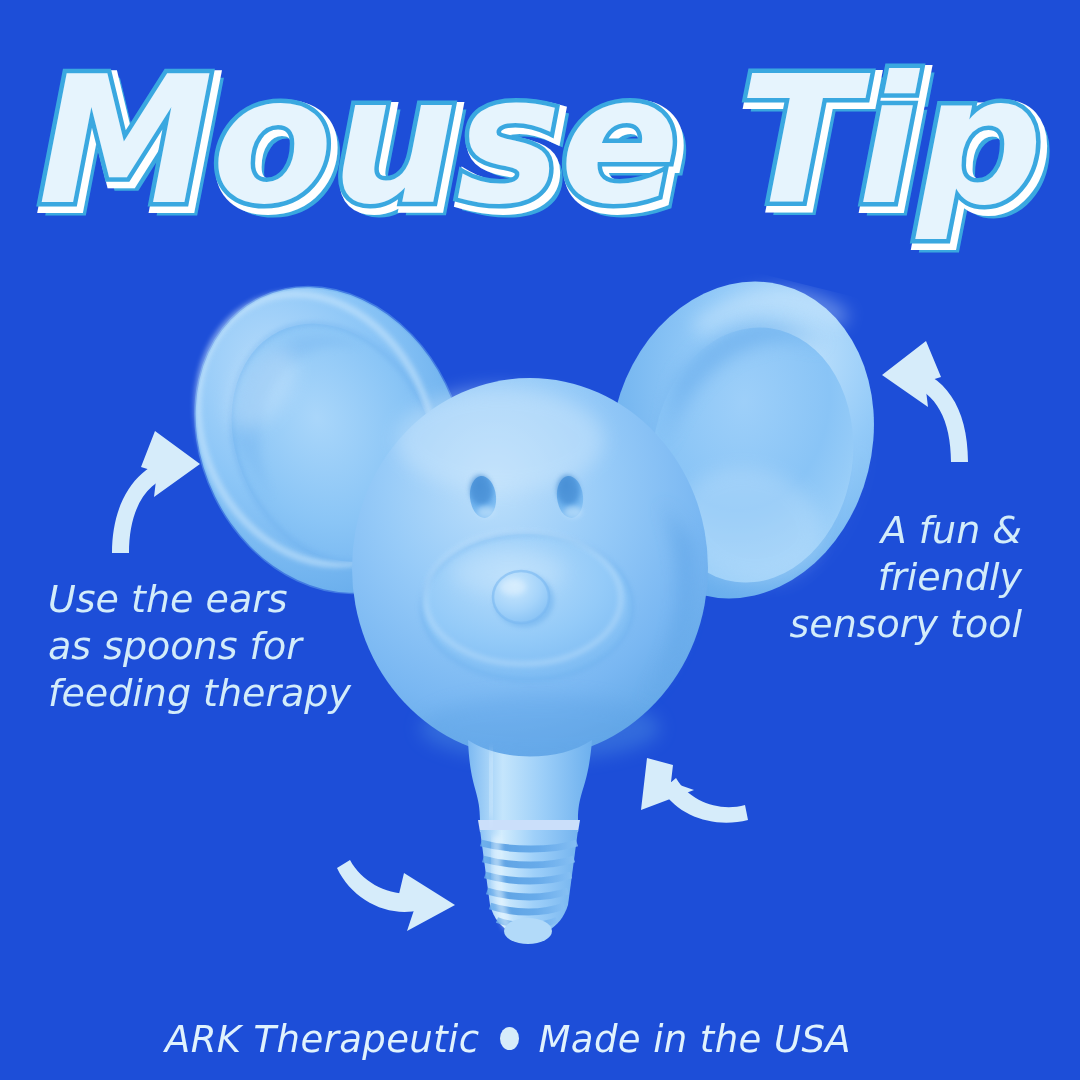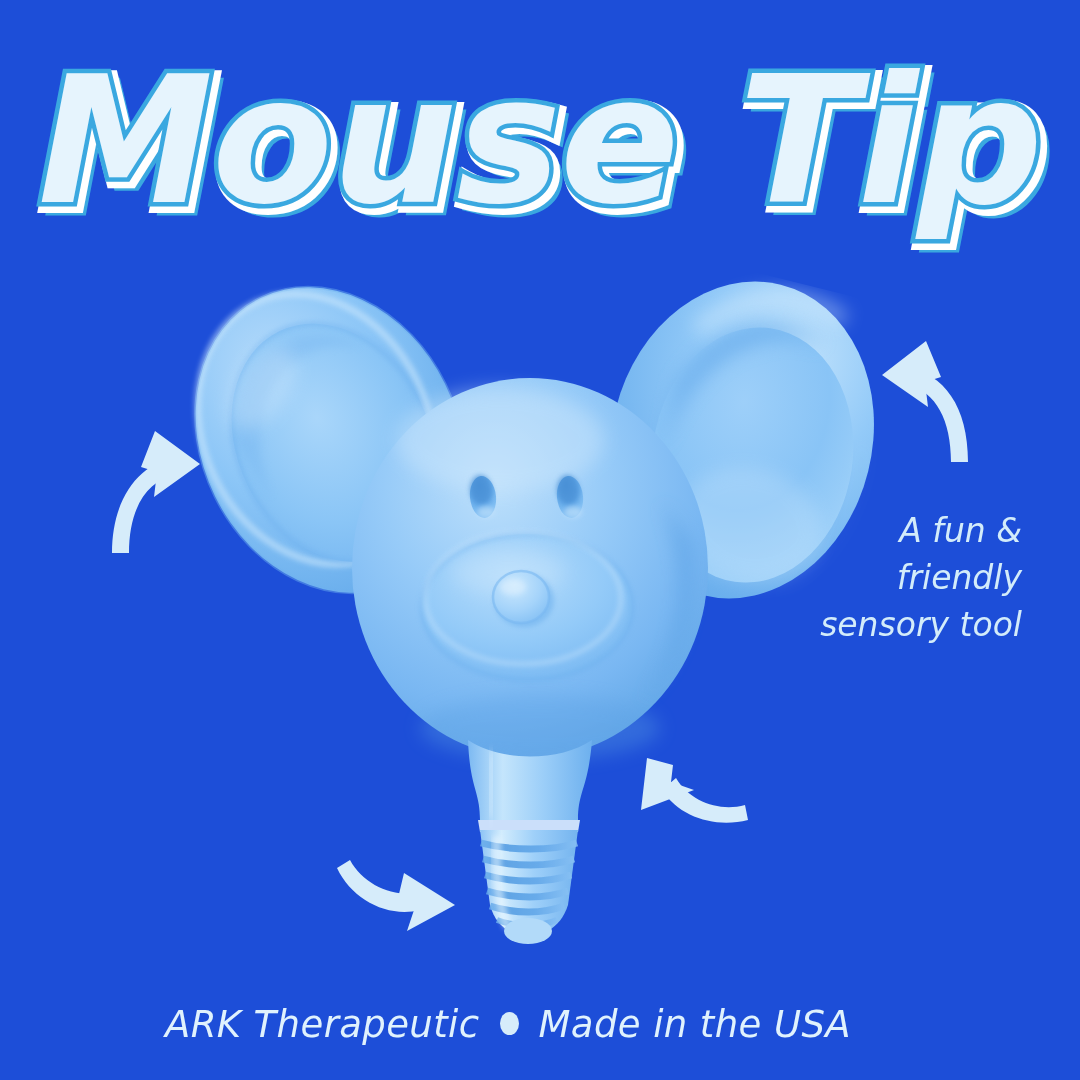--- a/index.html
+++ b/index.html
@@ -61,34 +61,34 @@
   }
   .title-fill {
     color: #e6f4fd;
   }
 
   
   .caption {
     position: absolute;
     color: #d3ecfa;
     font-family: "DejaVu Sans", sans-serif;
-    font-size: 33px;
+    font-size: 38px;
     line-height: 47px;
     white-space: pre-line;
   }
   #cap-ears      { left: 48px;  top: 576px; text-align: left;  width: 330px; }
   #cap-tip       { left: 48px;  top: 836px; text-align: left;  width: 340px; }
   #cap-fun       { right: 58px; top: 507px; text-align: right; width: 320px; }
   #cap-textures  { right: 58px; top: 731px; text-align: right; width: 330px; }
 
   
   #footer {
     position: absolute;
     left: 0;
-    bottom: 34px;
+    bottom: 19px;
     width: 1016px;
     text-align: center;
     color: #e0f2fd;
     font-family: "DejaVu Sans", sans-serif;
     font-size: 37px;
     letter-spacing: 0.4px;
   }
   #footer .dot {
     display: inline-block;
     width: 19px;
@@ -330,20 +330,23 @@
       <g>
         <path d="M 337 868
                  C 352 900, 388 918, 420 910
                  L 424 892
                  C 396 899, 364 886, 350 860 Z"></path>
         <path d="M 404 873 L 455 905 L 407 931 L 414 910 L 399 894 Z"></path>
       </g>
     </g>
   </svg>
 
+  <div class="caption" id="cap-ears">Use the ears
+as spoons for
+feeding therapy</div>
 
 
   <div class="caption" id="cap-fun">A fun &amp;
 friendly
 sensory tool</div>
 
 
   <div id="footer">
     <span>ARK Therapeutic</span><span class="dot"></span><span>Made in the USA</span>
   </div>

